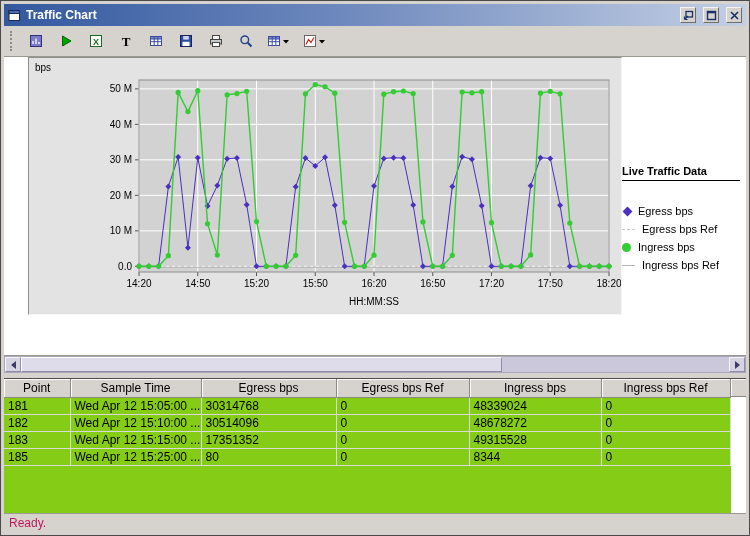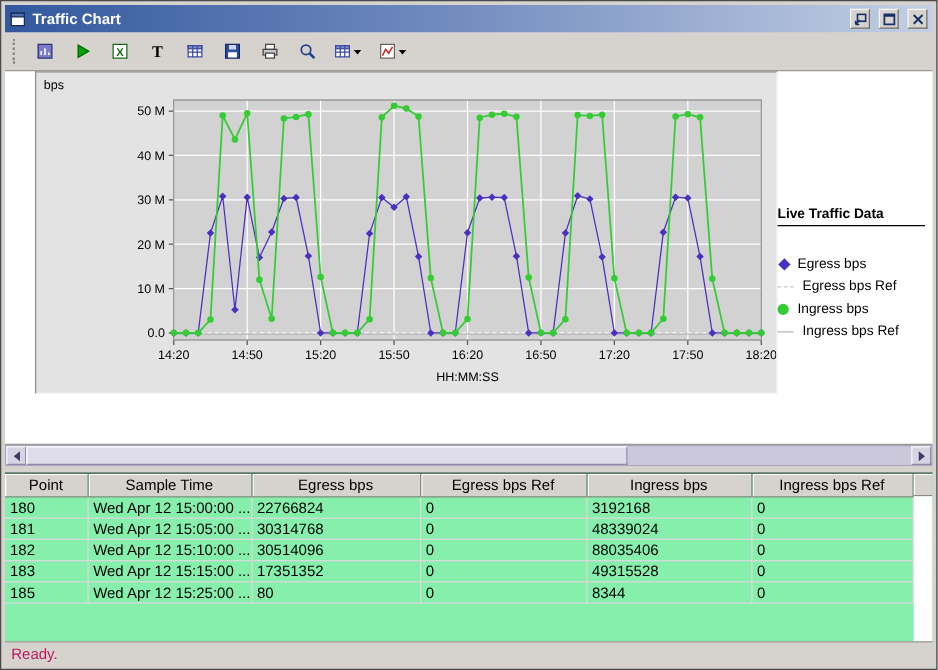--- a/index.html
+++ b/index.html
@@ -51,21 +51,21 @@
           display:flex;align-items:center;justify-content:center;cursor:default;}
   .arrow-left{width:0;height:0;border:4px solid transparent;border-right:5px solid #3c3c66;margin-left:-4px;}
   .arrow-right{width:0;height:0;border:4px solid transparent;border-left:5px solid #3c3c66;margin-right:-4px;}
   .sb-track{flex:1;position:relative;}
   .sb-thumb{position:absolute;left:0;top:0;height:100%;width:68%;background:#dedcea;
             border:1px solid;border-color:#ffffff #8f8cab #8f8cab #ffffff;}
 
   .divider{height:5px;flex:none;background:#d6d3ce;}
 
   
-  .table-region{flex:1;background:#86efac;border-top:1px solid #4a4a4a;display:flex;overflow:hidden;}
+  .table-region{flex:1;background:#84cc16;border-top:1px solid #4a4a4a;display:flex;overflow:hidden;}
   table{border-collapse:collapse;table-layout:fixed;width:726px;flex:none;align-self:flex-start;}
   th{height:18px;background:#d6d3ce;font-size:12px;font-weight:normal;color:#000;text-align:center;
      border-right:1px solid #8a8a82;border-bottom:1px solid #8a8a82;
      box-shadow:inset 1px 1px 0 #ffffff;white-space:nowrap;overflow:hidden;padding:0 2px;}
   td{height:17px;font-size:12px;color:#000;padding:0 4px;white-space:nowrap;overflow:hidden;
      border-right:1px solid #dadada;border-bottom:1px solid #dadada;}
   .table-right{flex:1;display:flex;flex-direction:column;}
   .header-filler{height:18px;background:#d6d3ce;border-bottom:1px solid #8a8a82;
                  box-shadow:inset 1px 1px 0 #ffffff;}
   .body-filler{flex:1;background:#fff;}
@@ -389,41 +389,33 @@
             <th>Point</th>
             <th>Sample Time</th>
             <th>Egress bps</th>
             <th>Egress bps Ref</th>
             <th>Ingress bps</th>
             <th>Ingress bps Ref</th>
           </tr>
       </thead>
       <tbody>
           <tr>
-            <td>180</td>
-            <td>Wed Apr 12 15:00:00 ...</td>
-            <td>22766824</td>
-            <td>0</td>
-            <td>3192168</td>
-            <td>0</td>
-          </tr>
-          <tr>
             <td>181</td>
             <td>Wed Apr 12 15:05:00 ...</td>
             <td>30314768</td>
             <td>0</td>
             <td>48339024</td>
             <td>0</td>
           </tr>
           <tr>
             <td>182</td>
             <td>Wed Apr 12 15:10:00 ...</td>
             <td>30514096</td>
             <td>0</td>
-            <td>88035406</td>
+            <td>48678272</td>
             <td>0</td>
           </tr>
           <tr>
             <td>183</td>
             <td>Wed Apr 12 15:15:00 ...</td>
             <td>17351352</td>
             <td>0</td>
             <td>49315528</td>
             <td>0</td>
           </tr>

